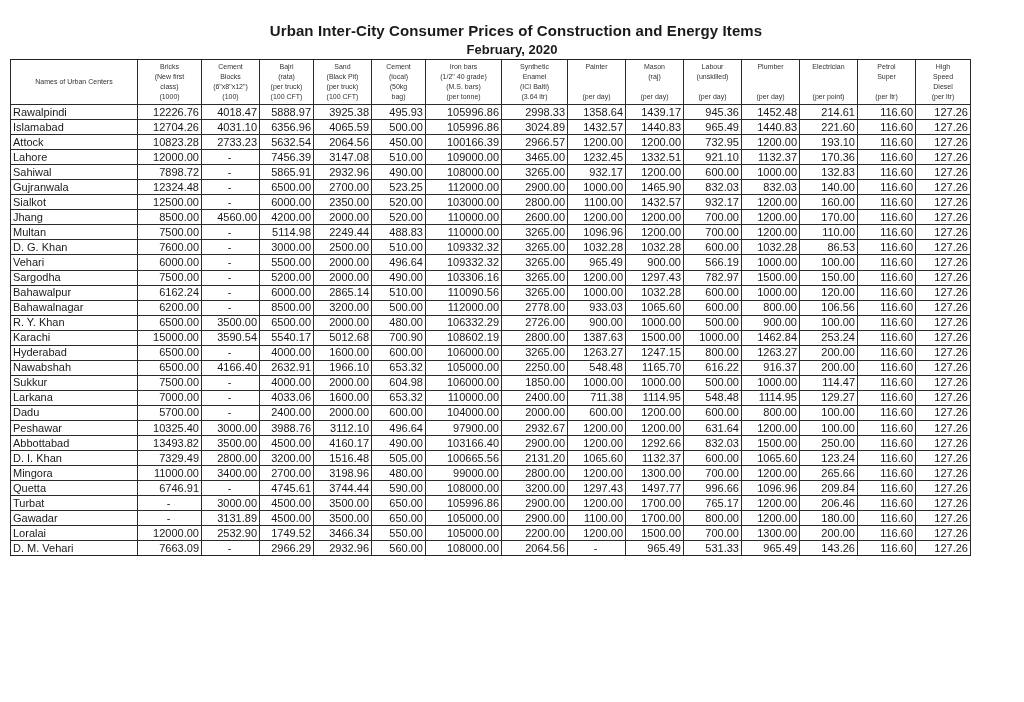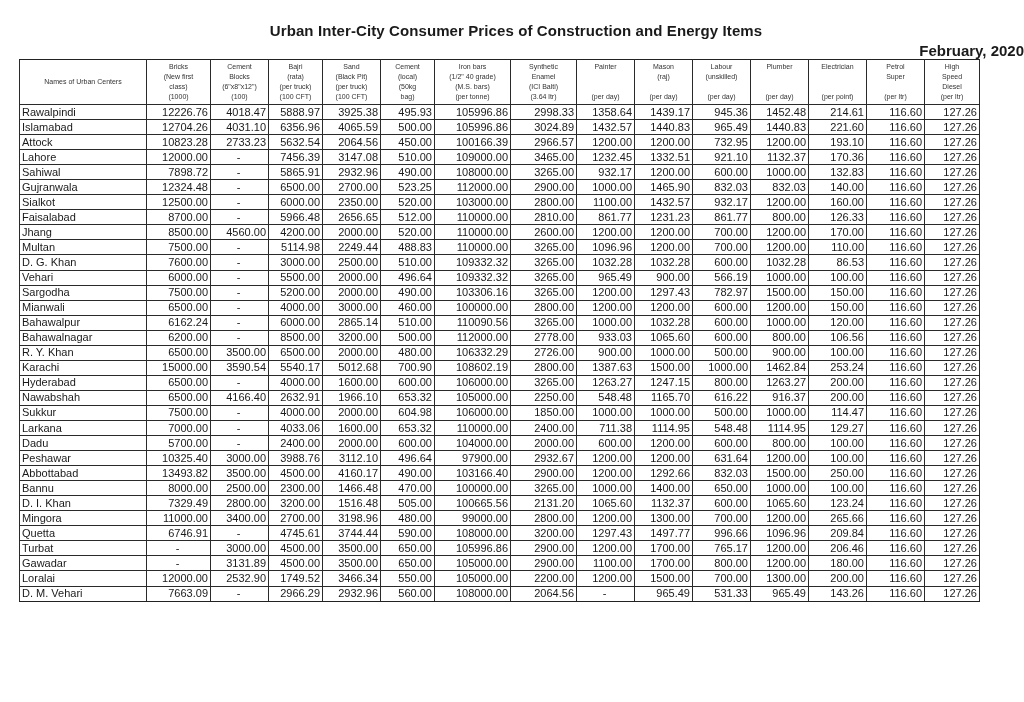--- a/index.html
+++ b/index.html
@@ -5,25 +5,25 @@
     html, body { margin: 0; padding: 0; background: #ffffff; }
     body {
       width: 1024px; height: 702px; overflow: hidden; position: relative;
       font-family: "Liberation Sans", sans-serif; color: #1a1a1a;
     }
     .title {
       position: absolute; left: 4px; top: 22px; width: 1024px; text-align: center;
       font-size: 15px; font-weight: bold; letter-spacing: 0.1px;
     }
     .subtitle {
-      position: absolute; left: 0; top: 42px; width: 1024px; text-align: right;
-      font-size: 15px; font-weight: bold;
+      position: absolute; left: 0; top: 42px; width: 1024px; text-align: center;
+      font-size: 13px; font-weight: bold;
     }
     table.prices {
-      position: absolute; left: 19px; top: 59px;
+      position: absolute; left: 10px; top: 59px;
       border-collapse: collapse; table-layout: fixed;
       width: 848px;
     }
     table.prices th, table.prices td {
       border: 1px solid #2a2a2a; padding: 0;
     }
     table.prices th {
       font-weight: normal; font-size: 7px; line-height: 10px;
       text-align: center; vertical-align: middle; height: 44px;
       color: #333;
@@ -266,37 +266,20 @@
         <td>2800.00</td>
         <td>1100.00</td>
         <td>1432.57</td>
         <td>932.17</td>
         <td>1200.00</td>
         <td>160.00</td>
         <td>116.60</td>
         <td>127.26</td>
       </tr>
       <tr>
-        <td class="name">Faisalabad</td>
-        <td>8700.00</td>
-        <td class="dash">-</td>
-        <td>5966.48</td>
-        <td>2656.65</td>
-        <td>512.00</td>
-        <td>110000.00</td>
-        <td>2810.00</td>
-        <td>861.77</td>
-        <td>1231.23</td>
-        <td>861.77</td>
-        <td>800.00</td>
-        <td>126.33</td>
-        <td>116.60</td>
-        <td>127.26</td>
-      </tr>
-      <tr>
         <td class="name">Jhang</td>
         <td>8500.00</td>
         <td>4560.00</td>
         <td>4200.00</td>
         <td>2000.00</td>
         <td>520.00</td>
         <td>110000.00</td>
         <td>2600.00</td>
         <td>1200.00</td>
         <td>1200.00</td>
@@ -363,37 +346,20 @@
         <td class="dash">-</td>
         <td>5200.00</td>
         <td>2000.00</td>
         <td>490.00</td>
         <td>103306.16</td>
         <td>3265.00</td>
         <td>1200.00</td>
         <td>1297.43</td>
         <td>782.97</td>
         <td>1500.00</td>
-        <td>150.00</td>
-        <td>116.60</td>
-        <td>127.26</td>
-      </tr>
-      <tr>
-        <td class="name">Mianwali</td>
-        <td>6500.00</td>
-        <td class="dash">-</td>
-        <td>4000.00</td>
-        <td>3000.00</td>
-        <td>460.00</td>
-        <td>100000.00</td>
-        <td>2800.00</td>
-        <td>1200.00</td>
-        <td>1200.00</td>
-        <td>600.00</td>
-        <td>1200.00</td>
         <td>150.00</td>
         <td>116.60</td>
         <td>127.26</td>
       </tr>
       <tr>
         <td class="name">Bahawalpur</td>
         <td>6162.24</td>
         <td class="dash">-</td>
         <td>6000.00</td>
         <td>2865.14</td>
@@ -572,37 +538,20 @@
         <td>2900.00</td>
         <td>1200.00</td>
         <td>1292.66</td>
         <td>832.03</td>
         <td>1500.00</td>
         <td>250.00</td>
         <td>116.60</td>
         <td>127.26</td>
       </tr>
       <tr>
-        <td class="name">Bannu</td>
-        <td>8000.00</td>
-        <td>2500.00</td>
-        <td>2300.00</td>
-        <td>1466.48</td>
-        <td>470.00</td>
-        <td>100000.00</td>
-        <td>3265.00</td>
-        <td>1000.00</td>
-        <td>1400.00</td>
-        <td>650.00</td>
-        <td>1000.00</td>
-        <td>100.00</td>
-        <td>116.60</td>
-        <td>127.26</td>
-      </tr>
-      <tr>
         <td class="name">D. I. Khan</td>
         <td>7329.49</td>
         <td>2800.00</td>
         <td>3200.00</td>
         <td>1516.48</td>
         <td>505.00</td>
         <td>100665.56</td>
         <td>2131.20</td>
         <td>1065.60</td>
         <td>1132.37</td>

